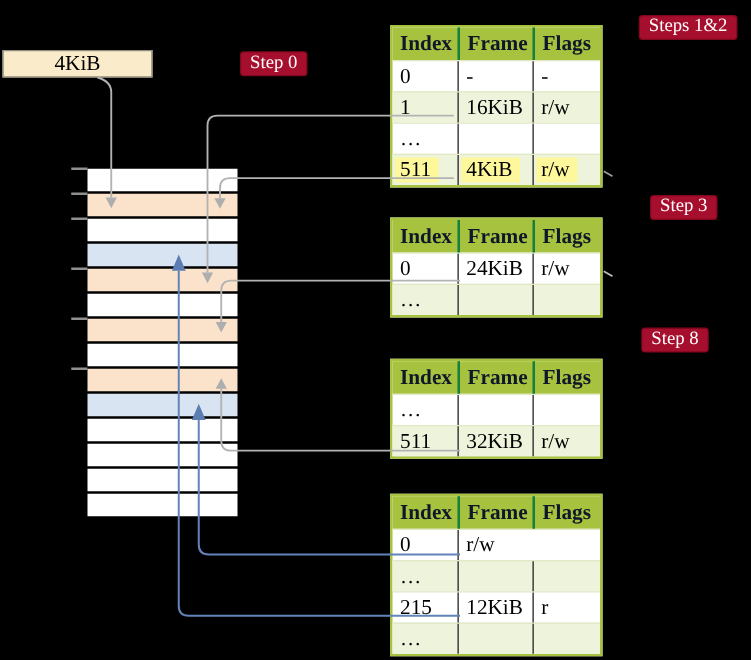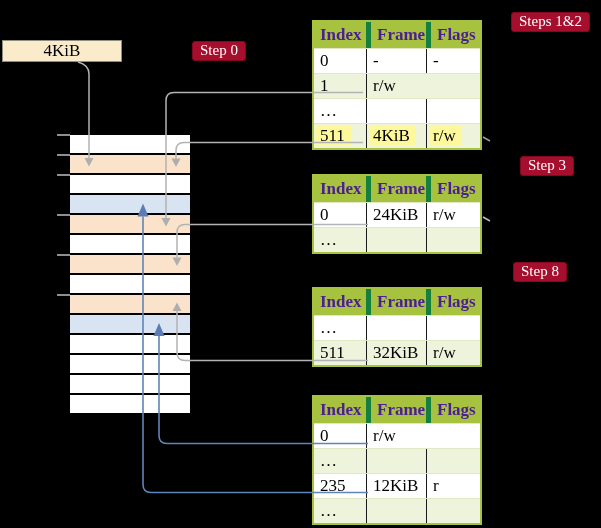--- a/index.html
+++ b/index.html
@@ -40,22 +40,22 @@
   .pt-row.head{height:26px;background:var(--table-header);}
   .pt-row.alt{background:var(--table-row-alt);}
   .pt-row.body{border-top:1px solid #e0e8c4;}
   .pt-cell{
     box-sizing:border-box;padding:1px 0 0 6px;font-size:17px;line-height:21px;
     color:#000;overflow:hidden;white-space:nowrap;
   }
   .pt-cell.c0{width:52px;}
   .pt-cell.c1{width:60px;border-left:1px solid #1a1a1a;}
   .pt-cell.c2{width:54px;border-left:1px solid #1a1a1a;}
-  .pt-row.head .pt-cell{color:#4c1d95;font-weight:bold;padding-top:2px;}
-  .pt-row.head .pt-cell.c1,.pt-row.head .pt-cell.c2{border-left:5px solid #15803d;}
+  .pt-row.head .pt-cell{color:#0f172a;font-weight:bold;padding-top:2px;}
+  .pt-row.head .pt-cell.c1,.pt-row.head .pt-cell.c2{border-left:2px solid #15803d;}
   .hl{background:var(--highlight);padding:0 6px 1px 4px;margin-left:-4px;}
   
   .connectors{position:absolute;left:0;top:0;z-index:5;pointer-events:none;}
 </style>
 </head>
 <body>
 
 <div class="canvas">
 
   <div class="frame-box">
@@ -99,20 +99,21 @@
           <div class="pt-cell c1">Frame</div>
           <div class="pt-cell c2">Flags</div>
         </div>
         <div class="pt-row body">
           <div class="pt-cell c0">0</div>
           <div class="pt-cell c1">-</div>
           <div class="pt-cell c2">-</div>
         </div>
         <div class="pt-row body alt">
           <div class="pt-cell c0">1</div>
+          <div class="pt-cell c1">16KiB</div>
           <div class="pt-cell c2">r/w</div>
         </div>
         <div class="pt-row body">
           <div class="pt-cell c0">…</div>
           <div class="pt-cell c1"></div>
           <div class="pt-cell c2"></div>
         </div>
         <div class="pt-row body alt">
           <div class="pt-cell c0"><span class="hl">511</span></div>
           <div class="pt-cell c1"><span class="hl">4KiB</span></div>
@@ -162,21 +163,21 @@
         <div class="pt-row body">
           <div class="pt-cell c0">0</div>
           <div class="pt-cell c2">r/w</div>
         </div>
         <div class="pt-row body alt">
           <div class="pt-cell c0">…</div>
           <div class="pt-cell c1"></div>
           <div class="pt-cell c2"></div>
         </div>
         <div class="pt-row body">
-          <div class="pt-cell c0">235</div>
+          <div class="pt-cell c0">215</div>
           <div class="pt-cell c1">12KiB</div>
           <div class="pt-cell c2">r</div>
         </div>
         <div class="pt-row body alt">
           <div class="pt-cell c0">…</div>
           <div class="pt-cell c1"></div>
           <div class="pt-cell c2"></div>
         </div>
       </div>
     </div>

